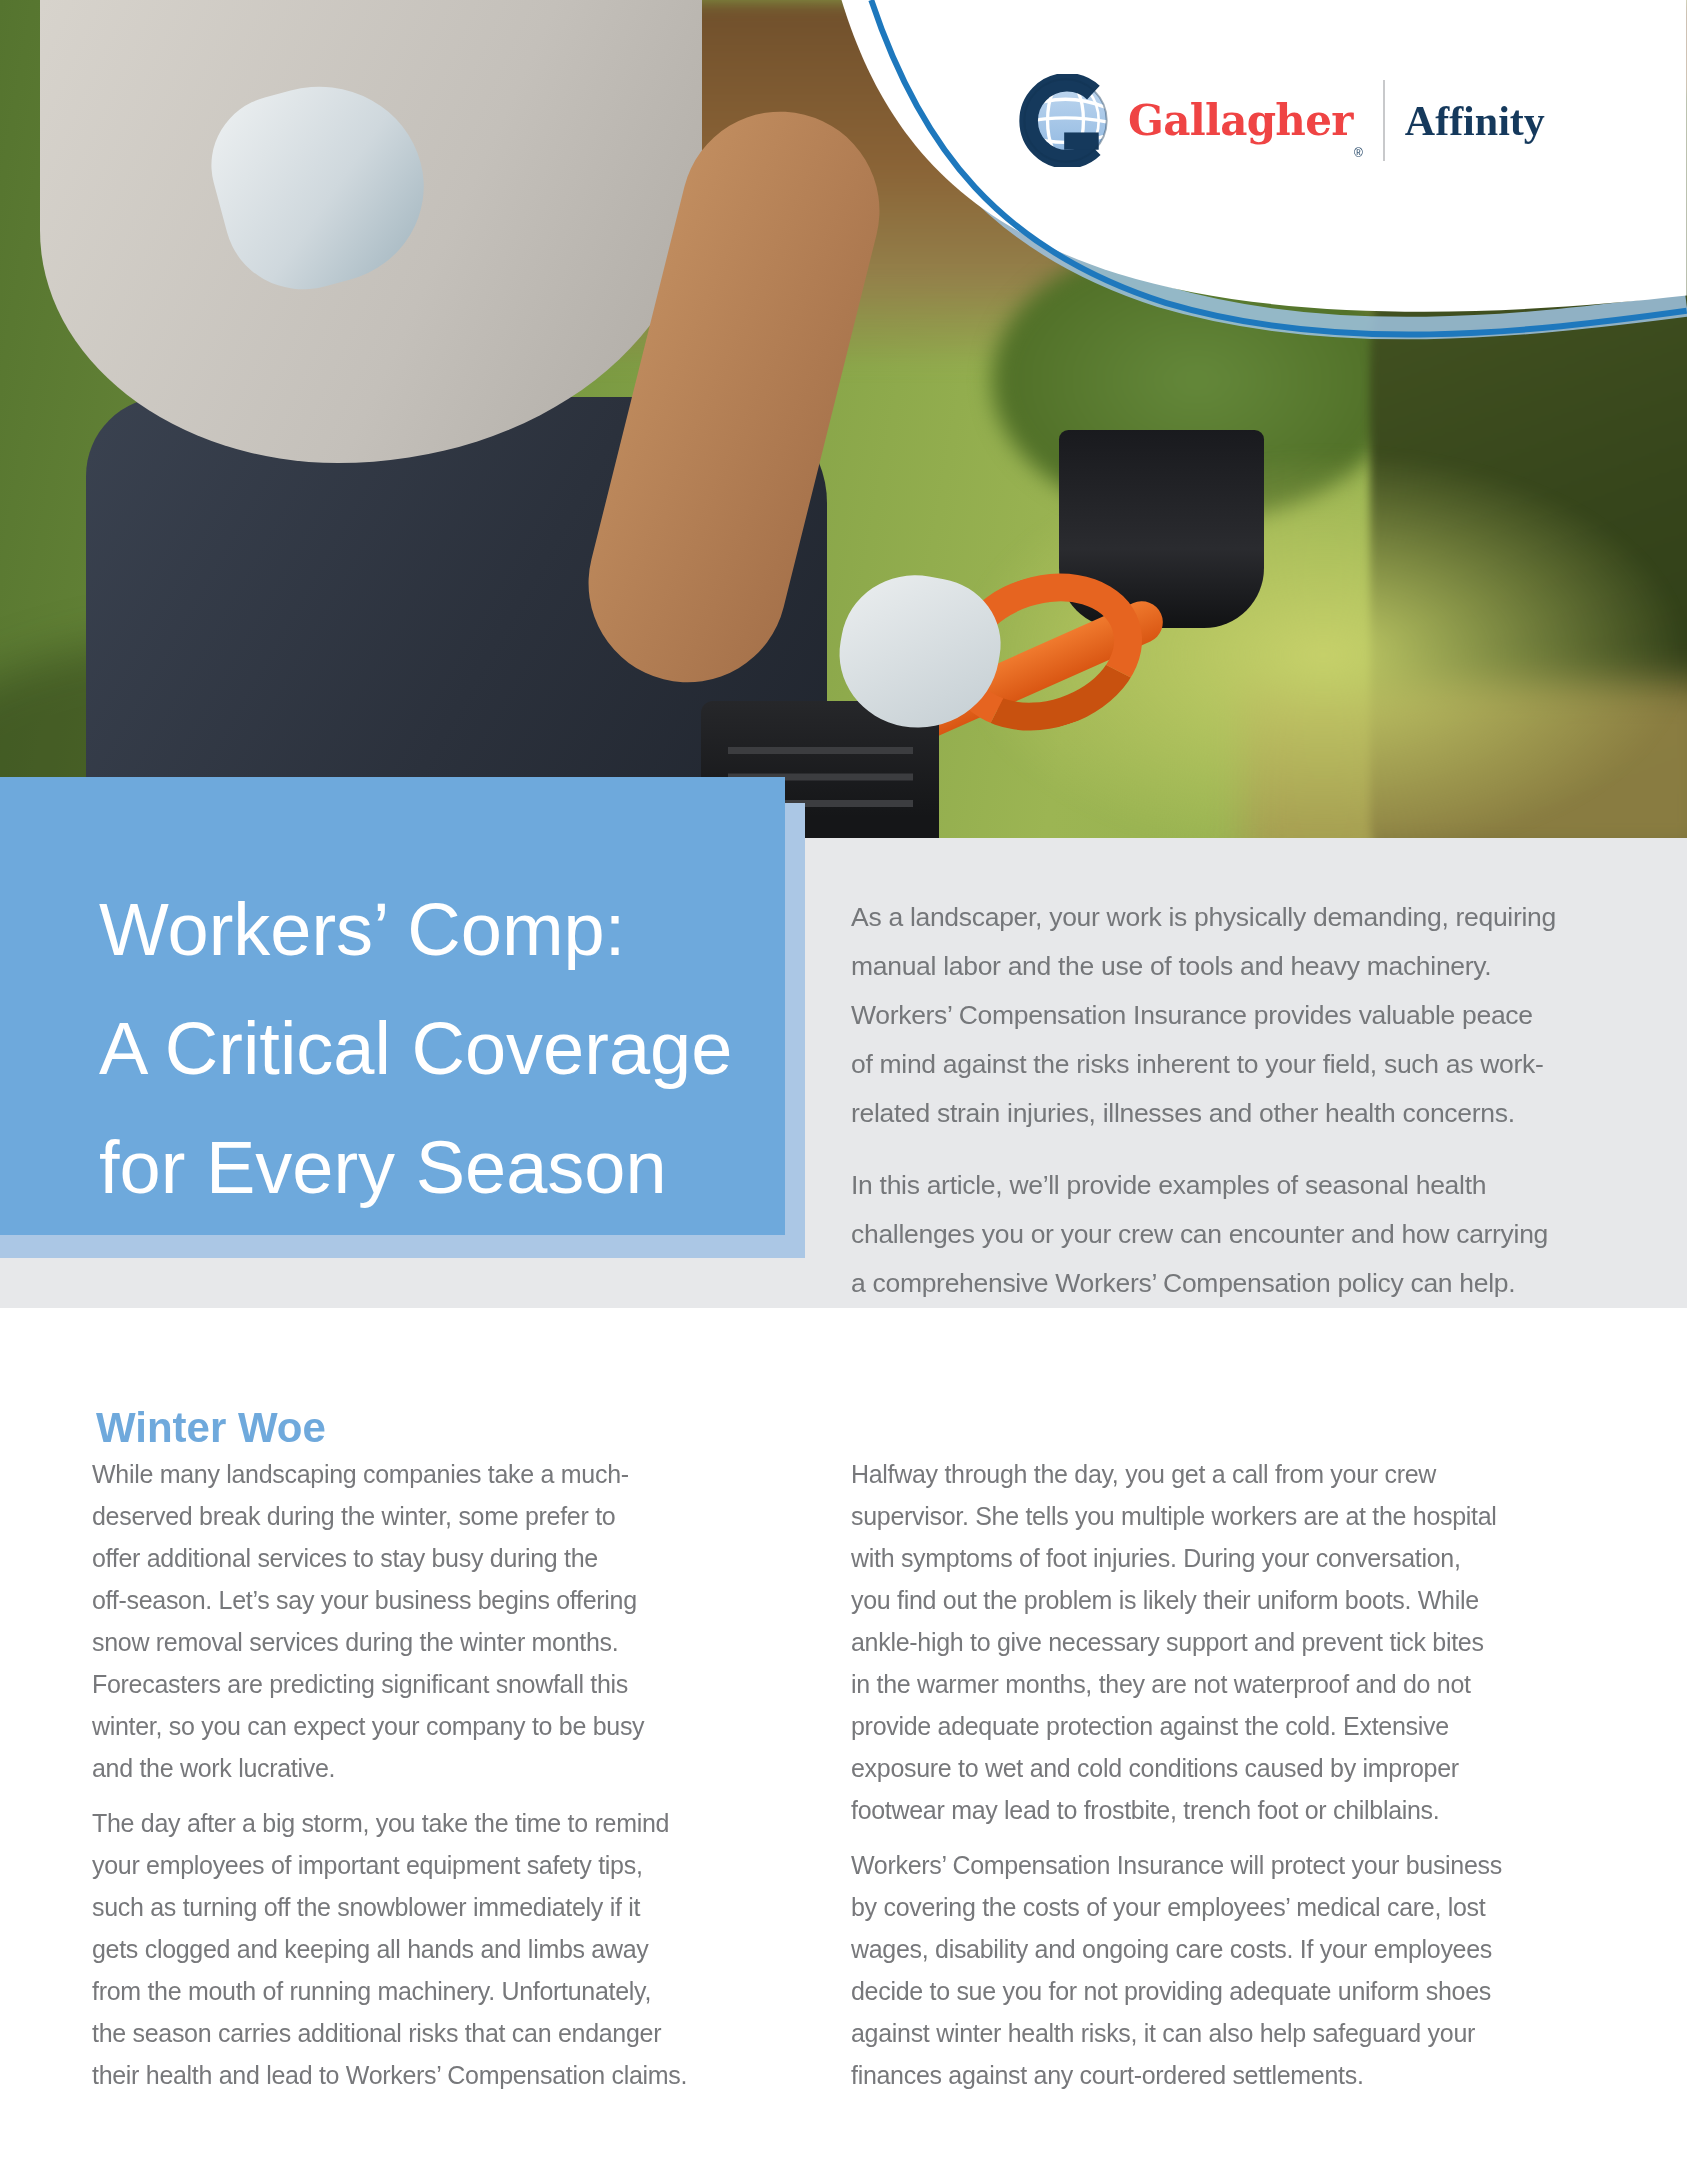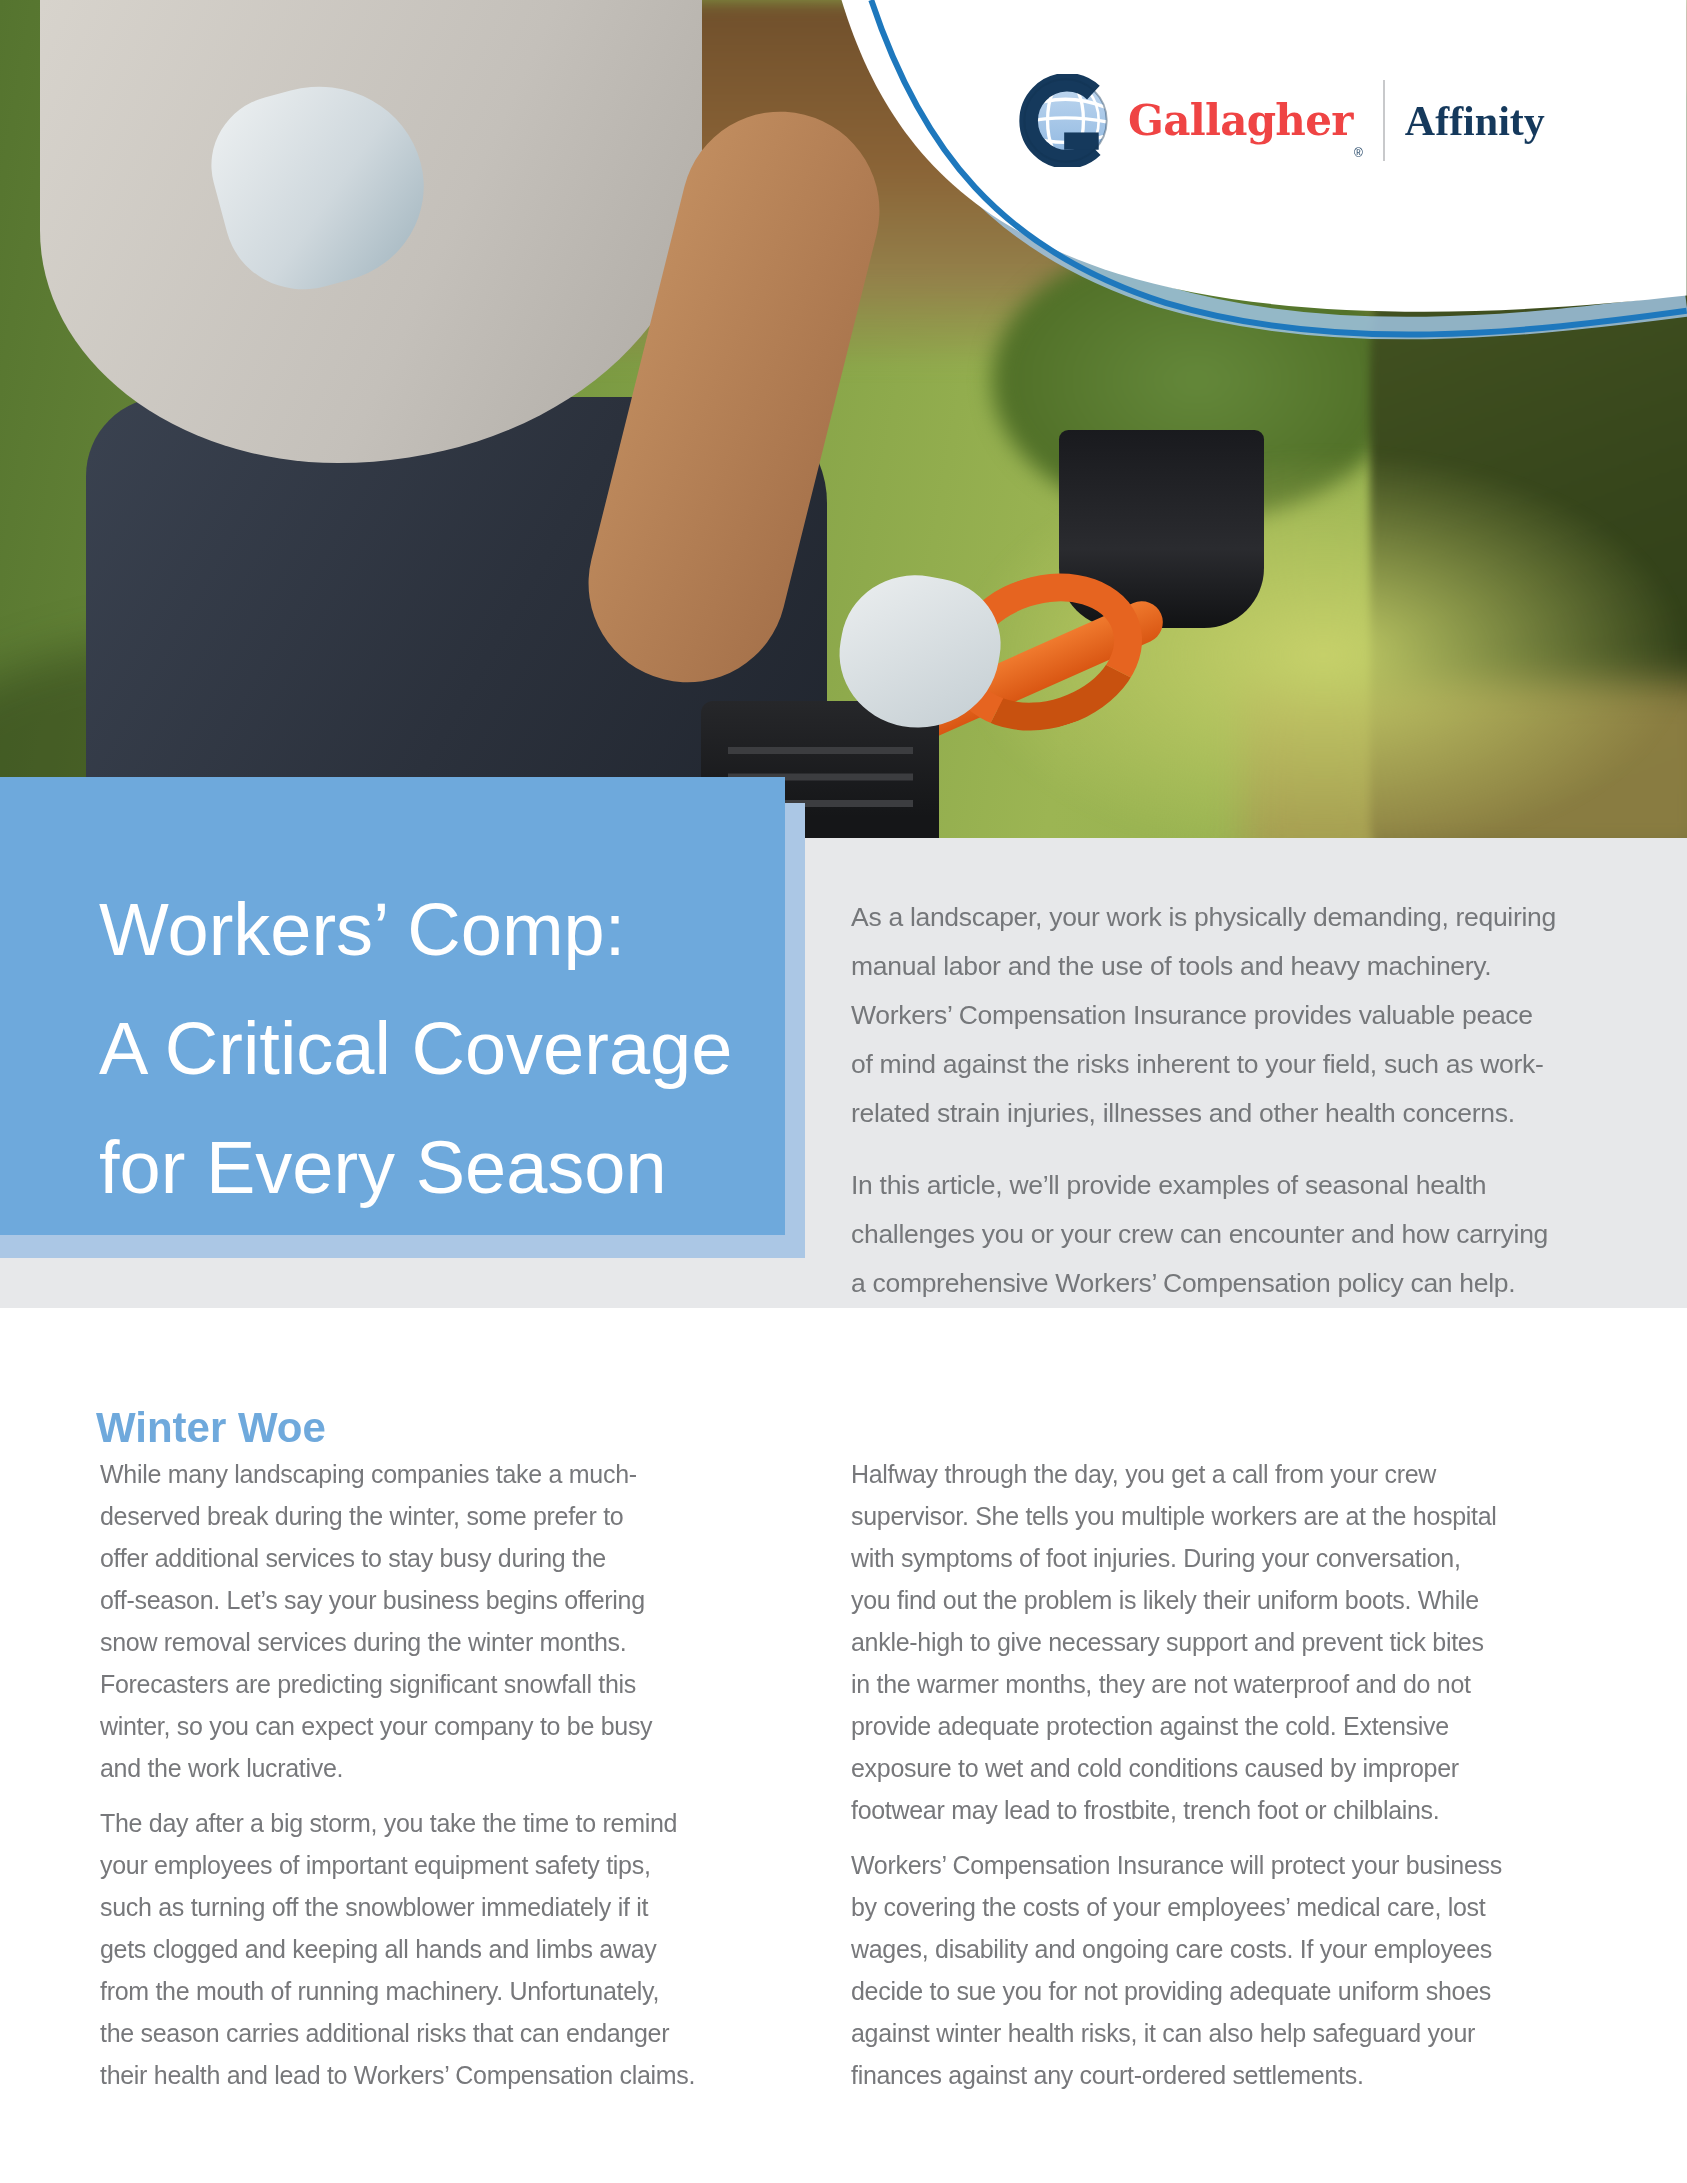--- a/index.html
+++ b/index.html
@@ -66,21 +66,21 @@
   
   .intro { position:absolute; left:851px; top:893px; width:787px; color:#75777a; }
   .intro p { font-size:26.5px; line-height:49px; letter-spacing:-0.3px; white-space:pre; }
   .intro p + p { margin-top:22.5px; }
 
   
   .section-heading { position:absolute; left:96px; top:1364px; font-size:42px; font-weight:700; color:#6fa9dc;margin-top:40px; }
   .col { position:absolute; top:1453px; color:#77787b; }
   .col p { font-size:25px; line-height:42px; letter-spacing:-0.3px; white-space:pre; }
   .col p + p { margin-top:13px; }
-  .col-left  { left:100px;  width:675px; }
+  .col-left  { left:92px;  width:675px; }
   .col-right { left:851px; width:787px; }
 </style>
 </head>
 <body>
 
 <div class="page">
 
   <div class="hero">
     <div class="fence"></div>
     <div class="bush"></div>

